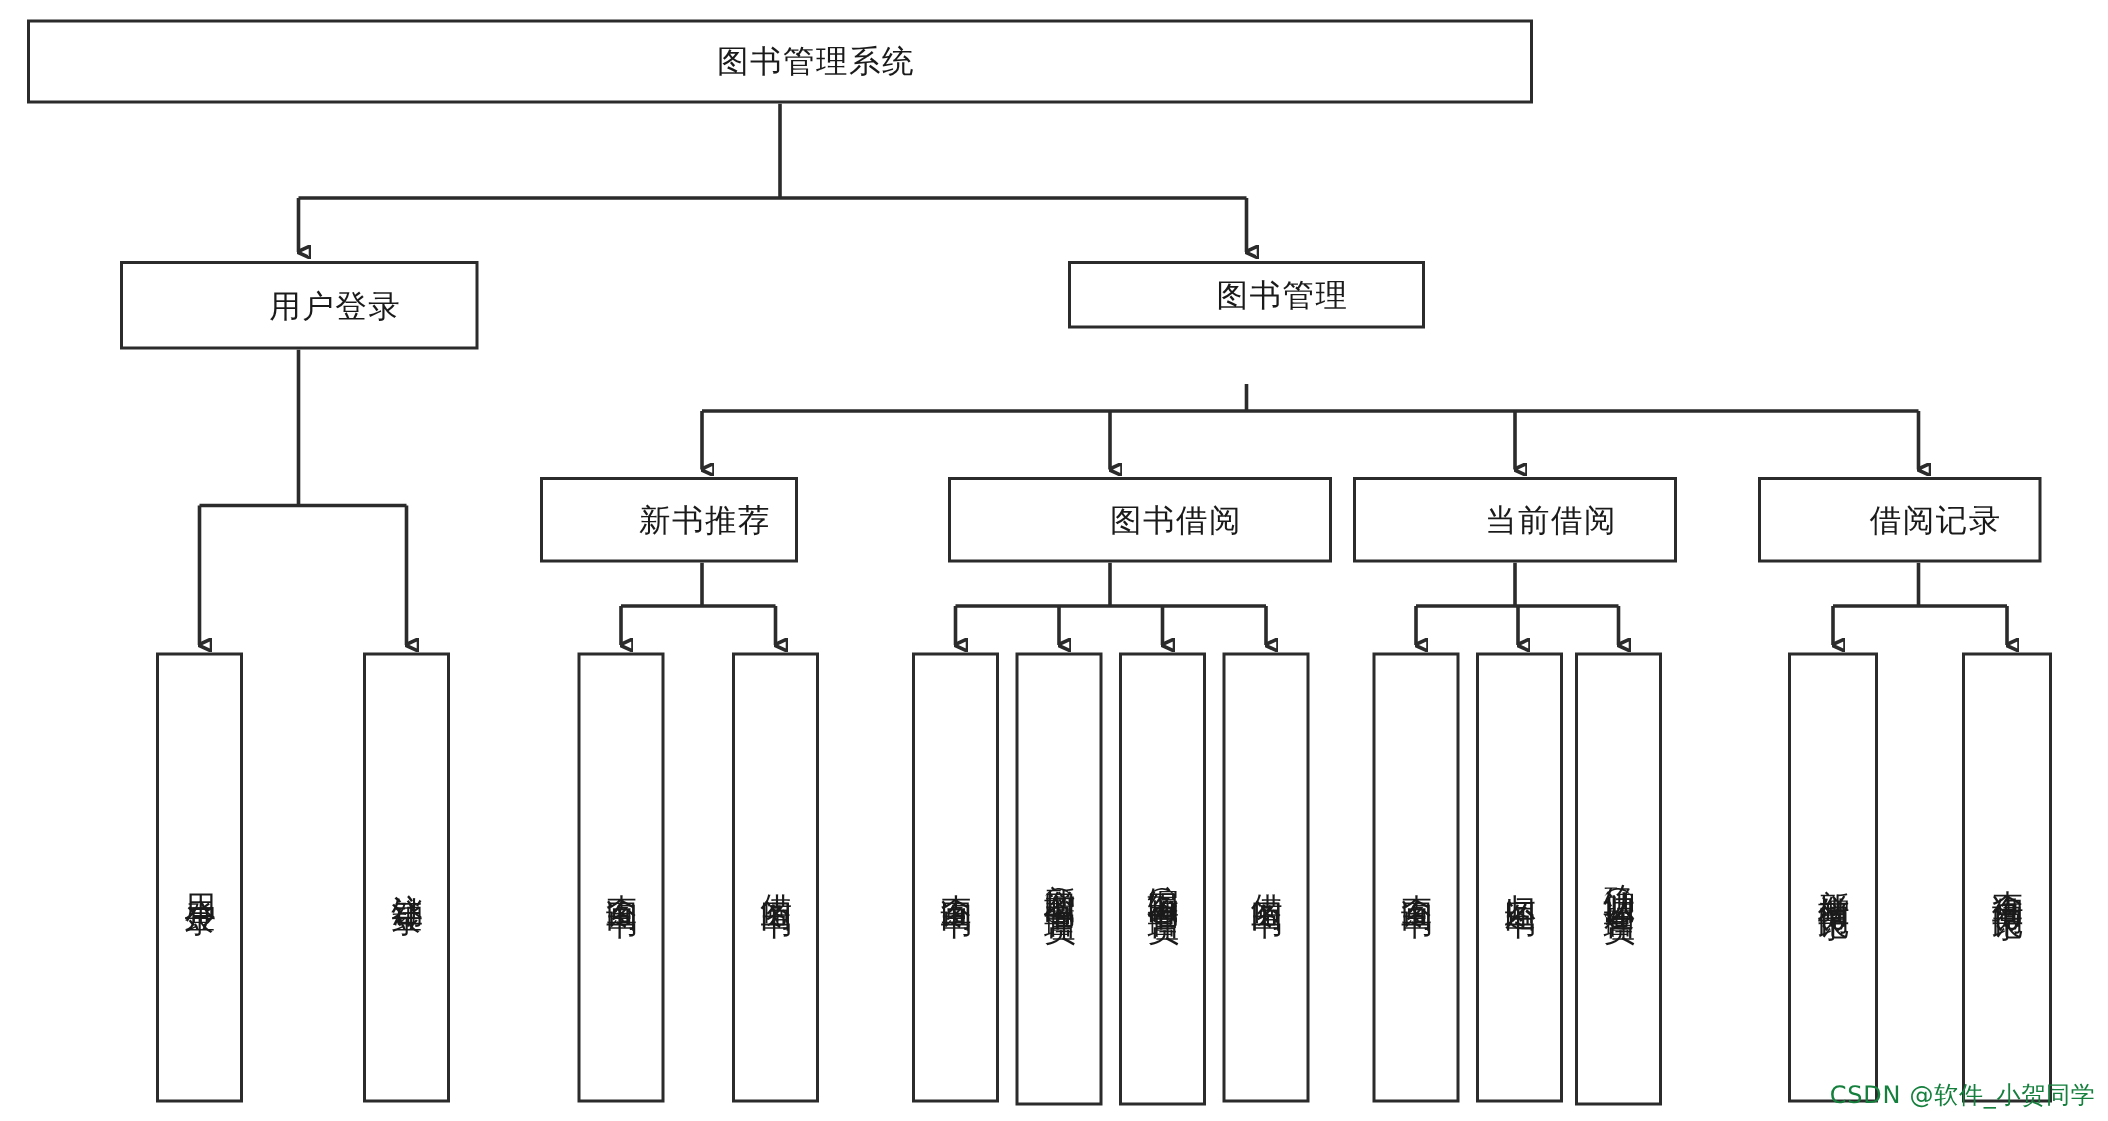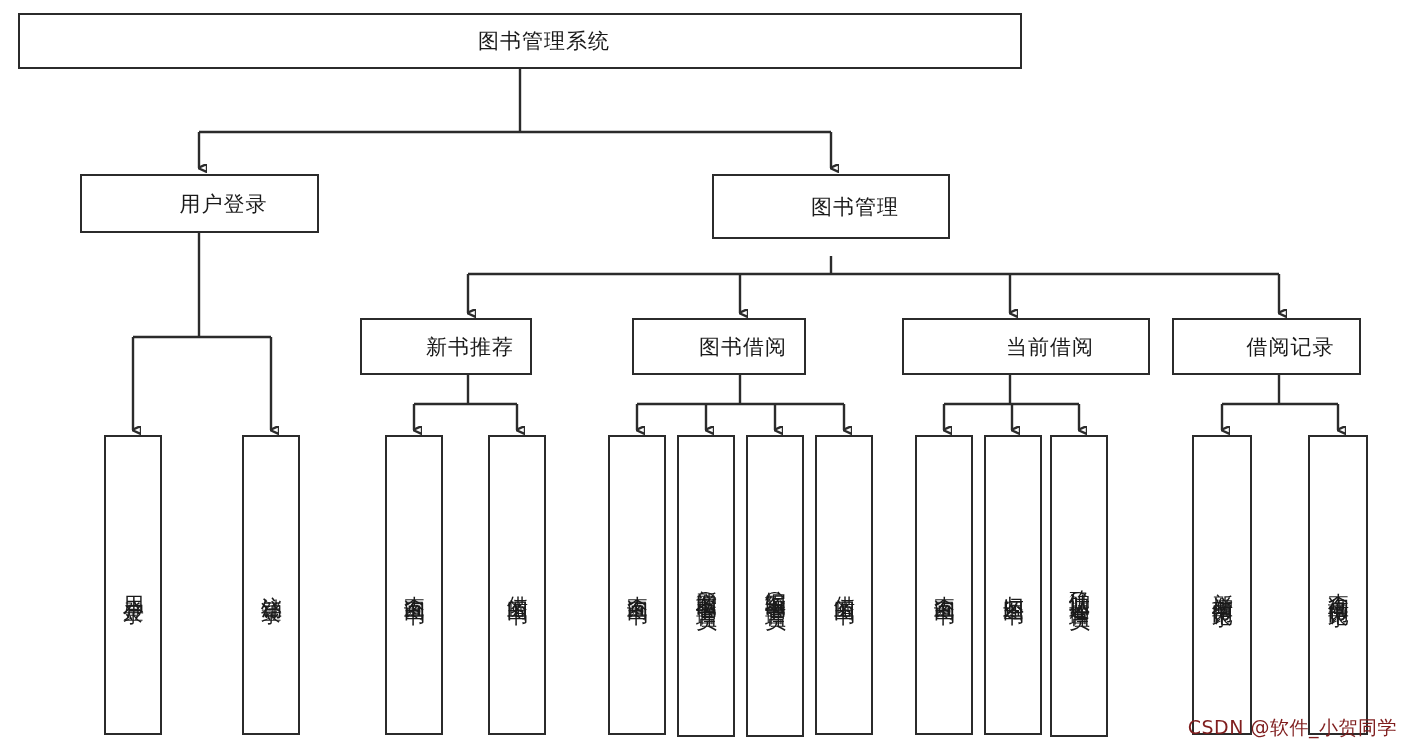--- a/index.html
+++ b/index.html
@@ -51,22 +51,22 @@
     text-align: center;
   }
   .node-label {
     display: block;
     white-space: nowrap;
   }
   #watermark {
     position: absolute;
     right: 8px;
     bottom: 6px;
-    font-size: 19px;
-    color: #7f1d1d;
+    font-size: 16px;
+    color: #15803d;
     white-space: nowrap;
     pointer-events: none;
     letter-spacing: 0.5px;
   }
   svg.connectors {
     position: absolute;
     top: 0;
     left: 0;
     width: 1405px;
     height: 747px;
@@ -135,31 +135,31 @@
     <line x1="1338" y1="404" x2="1338" y2="430" marker-end="url(#arrowhead)"></line>
   </svg>
 
   <div class="node horizontal" style="left:18px; top:13px; width:1004px; height:56px;">
     <span class="node-label">图书管理系统</span>
   </div>
 
   <div class="node horizontal" style="left:80px; top:174px; width:239px; height:59px;">
     <span class="node-label">用户登录</span>
   </div>
-  <div class="node horizontal" style="left:712px; top:174px; width:238px; height:65px;">
+  <div class="node horizontal" style="left:712px; top:174px; width:238px; height:45px;">
     <span class="node-label">图书管理</span>
   </div>
 
   <div class="node horizontal" style="left:360px; top:318px; width:172px; height:57px;">
     <span class="node-label">新书推荐</span>
   </div>
-  <div class="node horizontal" style="left:632px; top:318px; width:174px; height:57px;">
+  <div class="node horizontal" style="left:632px; top:318px; width:256px; height:57px;">
     <span class="node-label">图书借阅</span>
   </div>
-  <div class="node horizontal" style="left:902px; top:318px; width:248px; height:57px;">
+  <div class="node horizontal" style="left:902px; top:318px; width:216px; height:57px;">
     <span class="node-label">当前借阅</span>
   </div>
   <div class="node horizontal" style="left:1172px; top:318px; width:189px; height:57px;">
     <span class="node-label">借阅记录</span>
   </div>
 
   <div class="node vertical" style="left:104px; top:435px; width:58px; height:300px;">
     <span class="node-label">用户登录</span>
   </div>
   <div class="node vertical" style="left:242px; top:435px; width:58px; height:300px;">

